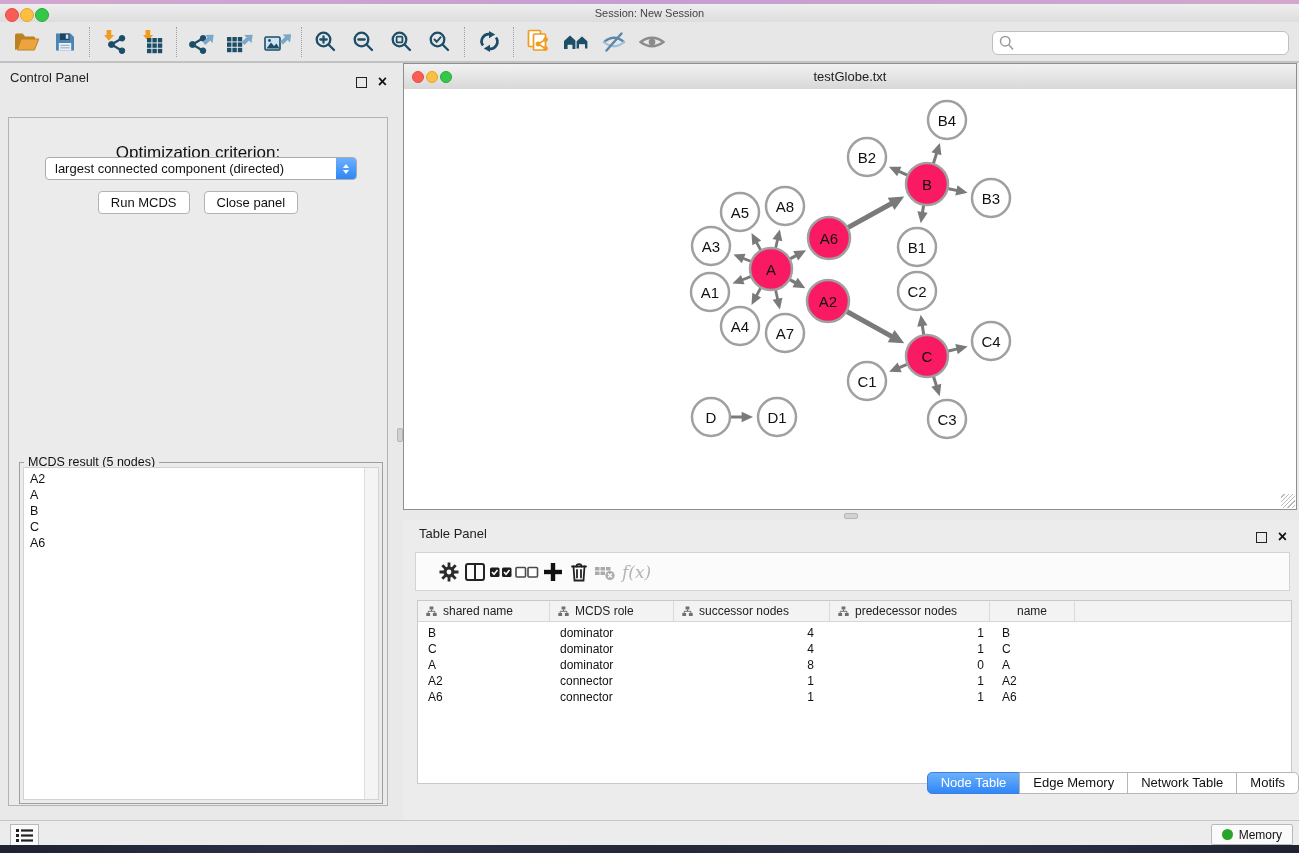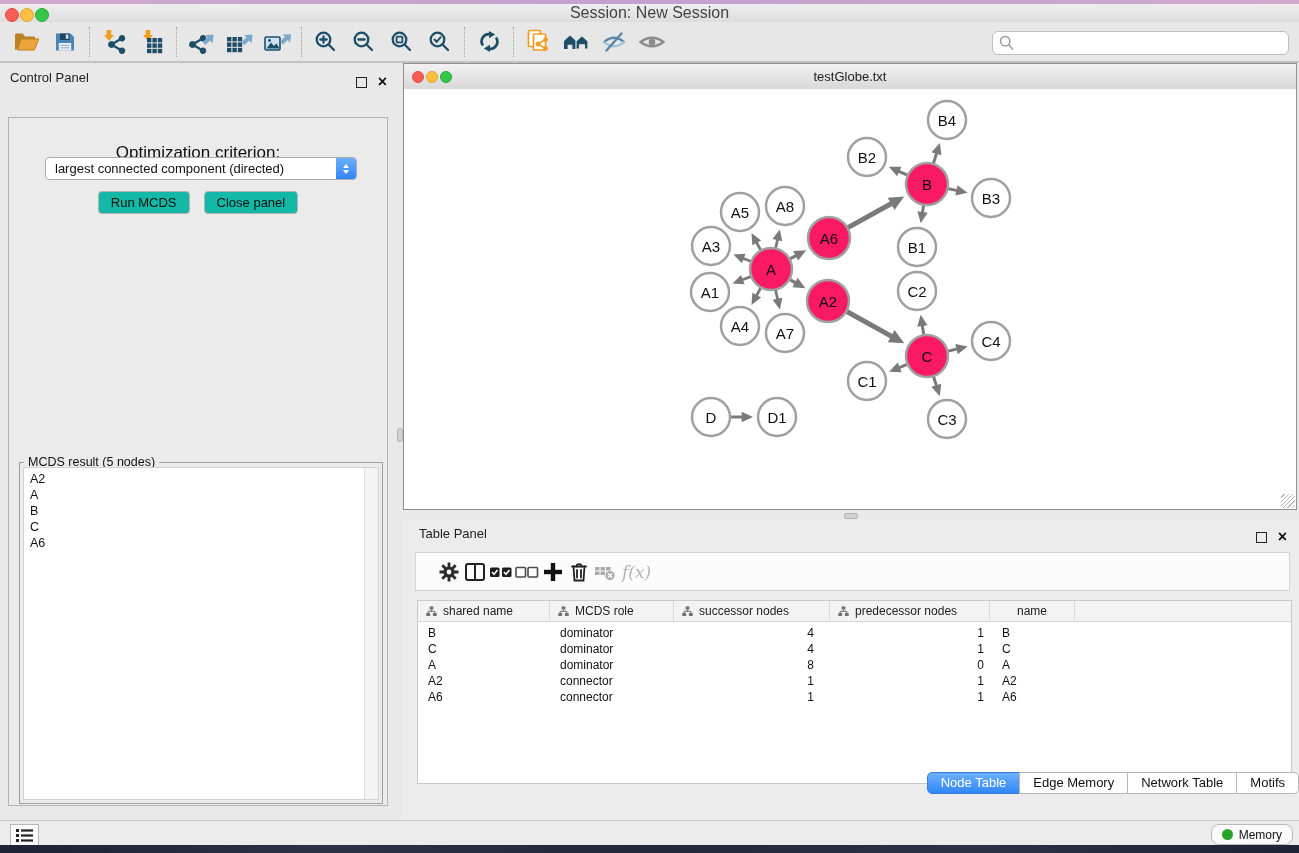--- a/index.html
+++ b/index.html
@@ -5,21 +5,21 @@
   html,body{margin:0;padding:0}
   body{width:1299px;height:853px;position:relative;overflow:hidden;
        font-family:"Liberation Sans",sans-serif;background:#e9e9e9;color:#111}
   svg{display:block}
 
   
   .topstrip{position:absolute;left:0;top:0;width:100%;height:4px;
             background:linear-gradient(90deg,#d2a8cf,#c59fd2,#d2a8cf)}
   .titlebar{position:absolute;left:0;top:4px;width:100%;height:18px;
             background:linear-gradient(#eeeeee,#dddddd)}
-  .title-text{text-align:center;font-size:16px;line-height:18px;color:#444}
+  .title-text{text-align:center;font-size:11px;line-height:18px;color:#444}
   .tl{position:absolute;width:12px;height:12px;border-radius:50%;top:4px}
   .tl.r{left:5px;background:#fb5d55;border:1px solid #e24b44}
   .tl.y{left:20px;background:#fdbe41;border:1px solid #e0a52f}
   .tl.g{left:35px;background:#35c749;border:1px solid #28a83a}
 
   .toolbar{position:absolute;left:0;top:22px;width:100%;height:41px;box-sizing:border-box;
            background:#e7e7e7;border-bottom:2px solid #c2c2c2;
            display:flex;align-items:center;padding-left:8px}
   .tbtn{width:38px;height:34px;display:flex;align-items:center;justify-content:center;flex:0 0 auto}
   .tsep{width:0;height:30px;border-left:1px dotted #9f9f9f;margin:0 5px;flex:0 0 auto}
@@ -31,21 +31,21 @@
 
   
   .panel-icons{position:absolute;right:12px;top:0;display:flex;gap:11px;align-items:center;height:22px}
   .float-ic{width:9px;height:9px;border:1.5px solid #222;background:transparent}
   .close-ic{font-weight:700;font-size:16px;line-height:14px;color:#111}
   .tab{height:20px;line-height:20px;padding:0 13px;background:#fff;border:1px solid #b6b6b6;
        margin-left:-1px;font-size:13px;color:#111;white-space:nowrap}
   .tab:first-child{border-radius:5px 0 0 5px;margin-left:0}
   .tab:last-child{border-radius:0 5px 5px 0}
   .tab.sel{background:linear-gradient(#6cb0fb,#3087f8);border-color:#3a7fdc;color:#fff}
-  .btn{height:21px;line-height:21px;padding:0 12px;background:#14b8a6;border:1px solid #b3b3b3;
+  .btn{height:21px;line-height:21px;padding:0 12px;background:#ffffff;border:1px solid #b3b3b3;
        border-radius:4px;font-size:13px;color:#111}
 
   
   .control-panel{position:absolute;left:0;top:63px;width:397px;height:757px}
   .cp-title{position:absolute;left:10px;top:7px;font-size:13px;color:#222}
   .control-panel .panel-icons{top:8px;right:10px}
   .cp-tabs{position:absolute;left:0;top:33px;width:100%;display:flex;justify-content:center}
   .cp-body{position:absolute;left:8px;right:9px;top:54px;bottom:14px;
            border:1px solid #b3b3b3;background:#ebebeb}
   .opt-label{position:absolute;top:25px;width:100%;text-align:center;font-size:17px}
@@ -112,21 +112,21 @@
   .c0{width:132px}.c1{width:124px}.c2{width:156px}.c3{width:160px}.c4{width:85px}
   .td.c2{padding-right:16px}.td.c3{padding-right:6px}.td.c4{padding-left:12px}
   .tp-tabs{position:absolute;left:0;top:252px;width:100%;display:flex;justify-content:flex-end}
 
   
   .status-bar{position:absolute;left:0;top:820px;width:100%;height:25px;background:#ececec;
               border-top:1px solid #c6c6c6;box-sizing:border-box}
   .list-btn{position:absolute;left:10px;top:3px;width:27px;height:20px;background:#fafafa;
             border:1px solid #b9b9b9;display:flex;align-items:center;justify-content:center}
   .mem-btn{position:absolute;right:6px;top:3px;height:19px;background:#fafafa;border:1px solid #b9b9b9;
-           border-radius:8px;display:flex;align-items:center;gap:6px;padding:0 10px;font-size:12px}
+           border-radius:2px;display:flex;align-items:center;gap:6px;padding:0 10px;font-size:12px}
   .mem-dot{width:11px;height:11px;border-radius:50%;background:#28a42a}
   .bottomstrip{position:absolute;left:0;top:845px;width:100%;height:8px;
                background:linear-gradient(90deg,#1e2233,#2c3148,#232738,#2c3148,#1e2233)}
 </style>
 </head>
 <body>
 
 <svg width="0" height="0" style="position:absolute" aria-hidden="true">
   <defs>
     <g id="shareg">

